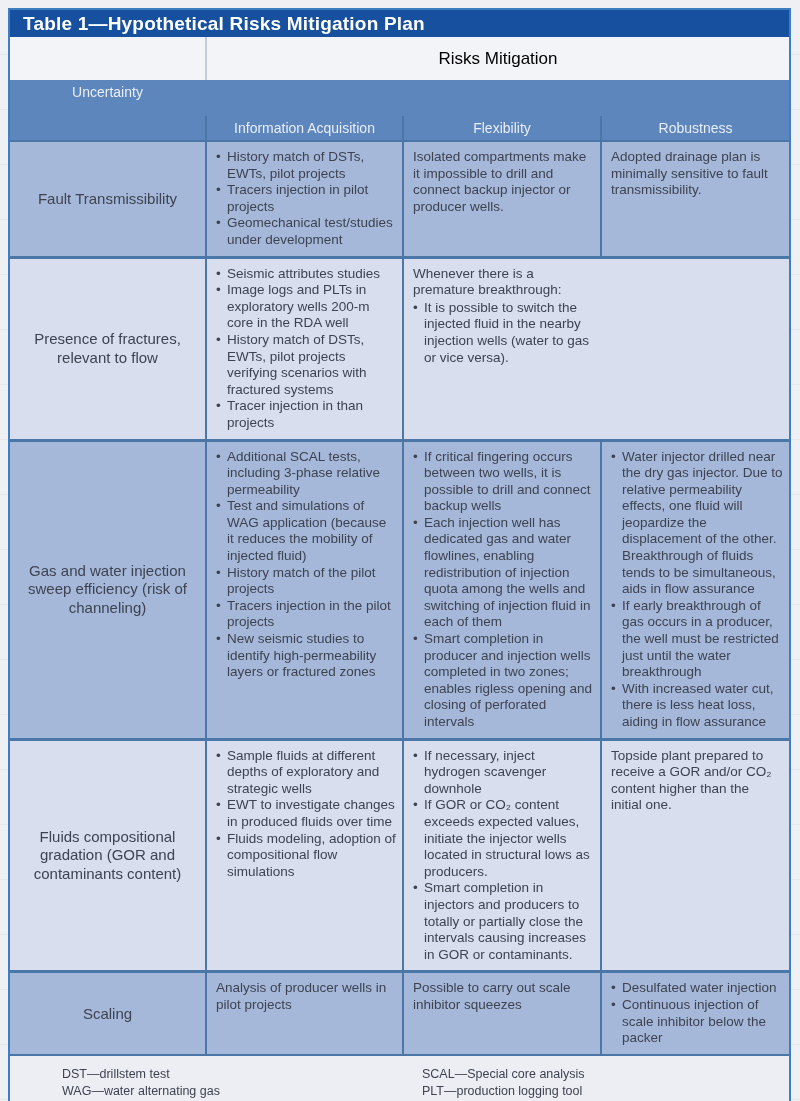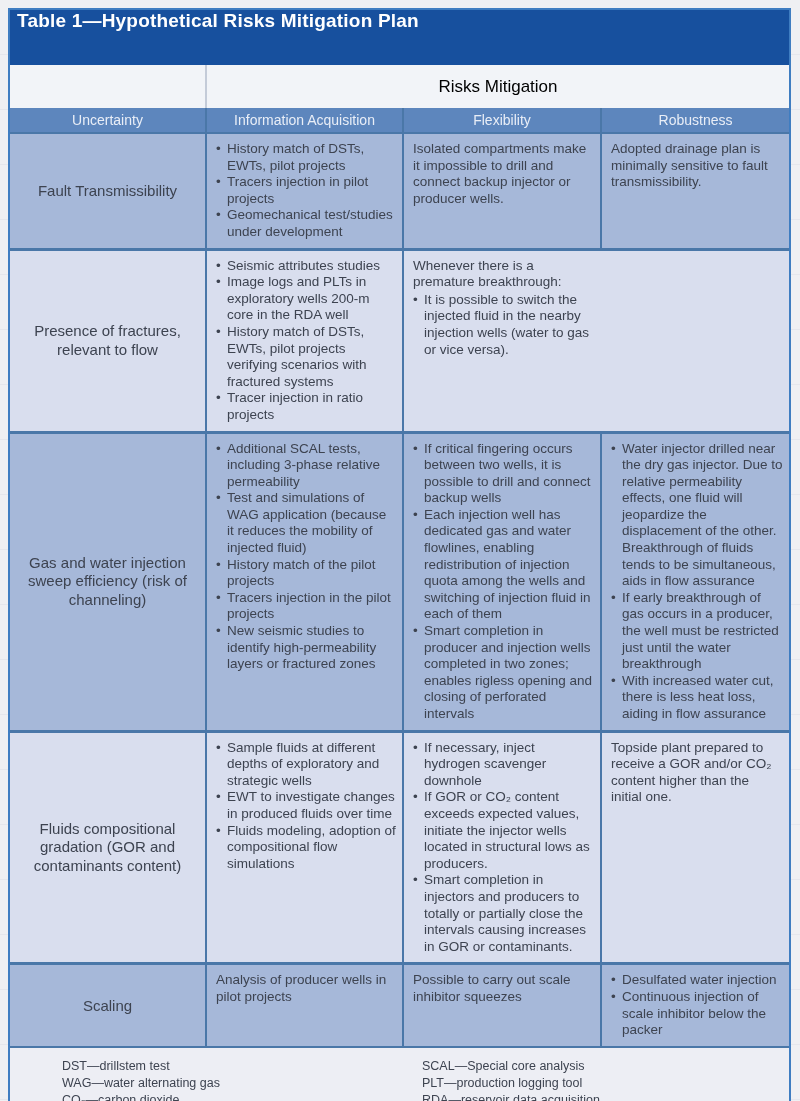--- a/index.html
+++ b/index.html
@@ -10,28 +10,28 @@
   }
   *{box-sizing:border-box;margin:0;padding:0;}
   html,body{width:800px;height:1101px;overflow:hidden;}
   body{
     font-family:"Liberation Sans","DejaVu Sans",sans-serif;
     background:repeating-linear-gradient(180deg,var(--page-bg) 0 54px,#e5e7ed 54px 55px);
     color:var(--body-text);
   }
   .page{padding:8px 9px 0 8px;height:1101px;display:flex;flex-direction:column;}
   .table-wrap{border:2px solid var(--outer-border);background:var(--span-row-bg);}
-  .title-bar{background:var(--title-bar-bg);height:55px;display:flex;align-items:flex-start;padding-left:7px;}
+  .title-bar{background:var(--title-bar-bg);height:27px;display:flex;align-items:center;padding-left:13px;}
   .title-bar span{color:var(--title-text);font-size:19px;font-weight:bold;letter-spacing:.2px;}
   .span-row{display:grid;grid-template-columns:195px 1fr;height:43px;background:var(--span-row-bg);}
   .span-row .span-label-wrap{border-left:2px solid var(--span-divider);display:flex;align-items:center;justify-content:center;}
   .span-row .span-label-wrap span{font-size:17px;color:#000000;}
   .col-head{display:grid;grid-template-columns:195px 197px 198px 1fr;background:var(--column-header-bg);border-bottom:2px solid var(--grid-line);}
   .col-head .hcell{color:var(--column-header-text);font-size:14px;text-align:center;padding:4px 2px;}
-  .col-head .hcell + .hcell{border-left:2px solid var(--grid-line);}
+  .col-head .hcell + .hcell{border-left:2px solid var(--grid-line);margin-top:36px;}
   .trow{display:grid;grid-template-columns:195px 197px 198px 1fr;}
   .trow + .trow{border-top:3px solid var(--grid-line);}
   .trow.shade-dark{background:var(--row-dark-bg);}
   .trow.shade-light{background:var(--row-light-bg);}
   #rows .trow:nth-child(1){min-height:109px;}
   #rows .trow:nth-child(2){min-height:172px;}
   #rows .trow:nth-child(3){min-height:287px;}
   #rows .trow:nth-child(4){min-height:210px;}
   #rows .trow:nth-child(5){min-height:84px;}
   .cell{font-size:13.5px;line-height:1.23;}
@@ -89,21 +89,21 @@
             <p>Adopted drainage plan is minimally sensitive to fault transmissibility.</p>
           </div>
         </div>
         <div class="trow shade-light">
           <div class="cell u-cell">Presence of fractures, relevant to flow</div>
           <div class="cell c-cell">
             <ul>
               <li>Seismic attributes studies</li>
               <li>Image logs and PLTs in exploratory wells 200-m core in the RDA well</li>
               <li>History match of DSTs, EWTs, pilot projects verifying scenarios with fractured systems</li>
-              <li>Tracer injection in ratio projects</li>
+              <li>Tracer injection in than projects</li>
             </ul>
           </div>
           <div class="cell c-cell">
             <p>Whenever there is a premature breakthrough:</p>
             <ul>
               <li>It is possible to switch the injected fluid in the nearby injection wells (water to gas or vice versa).</li>
             </ul>
           </div>
         </div>
         <div class="trow shade-dark">

